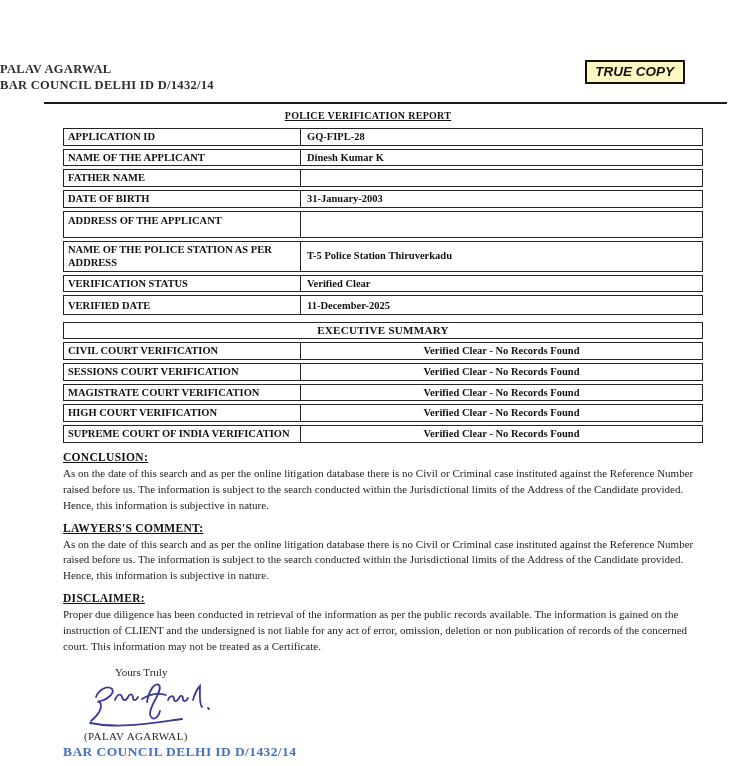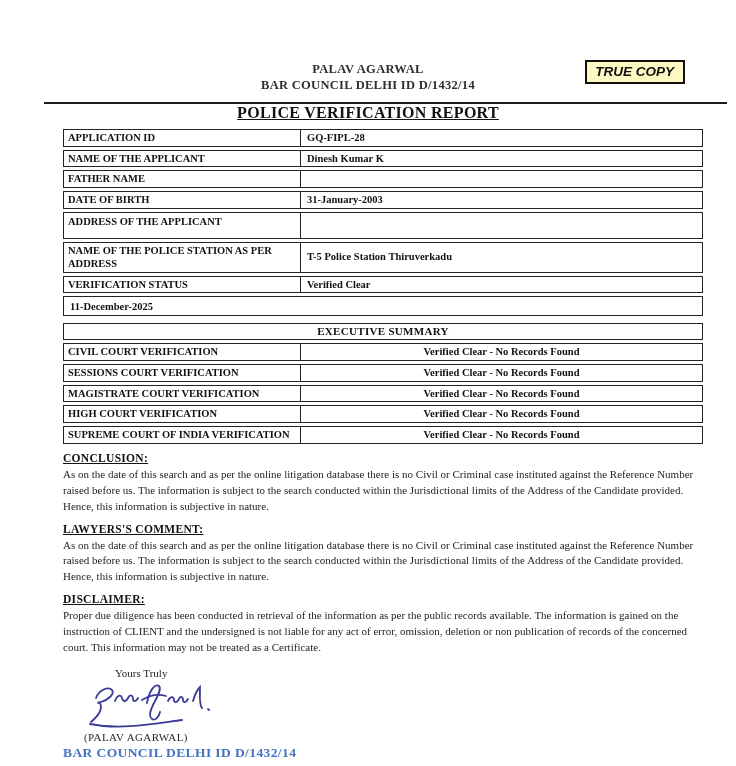--- a/index.html
+++ b/index.html
@@ -8,21 +8,21 @@
     position: relative;
     width: 736px;
     height: 766px;
     background: #fff;
     overflow: hidden;
     font-family: "Liberation Serif", serif;
     color: #1c1c1c;
   }
 
   
-  .doc-header { text-align: center; padding-top: 61px; }
+  .doc-header { text-align: left; padding-top: 61px; }
   .doc-header .hline {
     font-size: 12.5px;
     font-weight: bold;
     line-height: 16px;
     letter-spacing: 0.3px;
     color: #2e2e2e;
   }
 
   
   .stamp {
@@ -37,23 +37,24 @@
     font-size: 13.5px;
     color: #101010;
     background: #fef9c3;
   }
 
   .rule { height: 2px; background: #1b1b1b; margin: 9px 9px 0 44px; }
 
   .title {
     text-align: center;
     font-weight: bold;
-    font-size: 16px;
+    font-size: 10px;
     letter-spacing: 0.3px;
     text-decoration: underline;
+    margin-top: 6px;
     color: #111;
   }
 
   
   .vtable { margin: 7px 33px 0 63px; }
   .trow {
     display: flex;
     border: 1.5px solid #242424;
     margin-bottom: 3px;
     min-height: 16.5px;
@@ -166,20 +167,21 @@
       </div>
       <div class="trow">
         <div class="tlabel">NAME OF THE POLICE STATION AS PER ADDRESS</div>
         <div class="tvalue">T-5 Police Station Thiruverkadu</div>
       </div>
       <div class="trow">
         <div class="tlabel">VERIFICATION STATUS</div>
         <div class="tvalue">Verified Clear</div>
       </div>
       <div class="trow">
+        <div class="tlabel">VERIFIED DATE</div>
         <div class="tvalue">11-December-2025</div>
       </div>
     </div>
 
   <div class="vtable exec">
     <div class="exec-head">EXECUTIVE SUMMARY</div>
     <div id="exec-rows">
         <div class="trow">
           <div class="tlabel">CIVIL COURT VERIFICATION</div>
           <div class="tvalue">Verified Clear - No Records Found</div>

